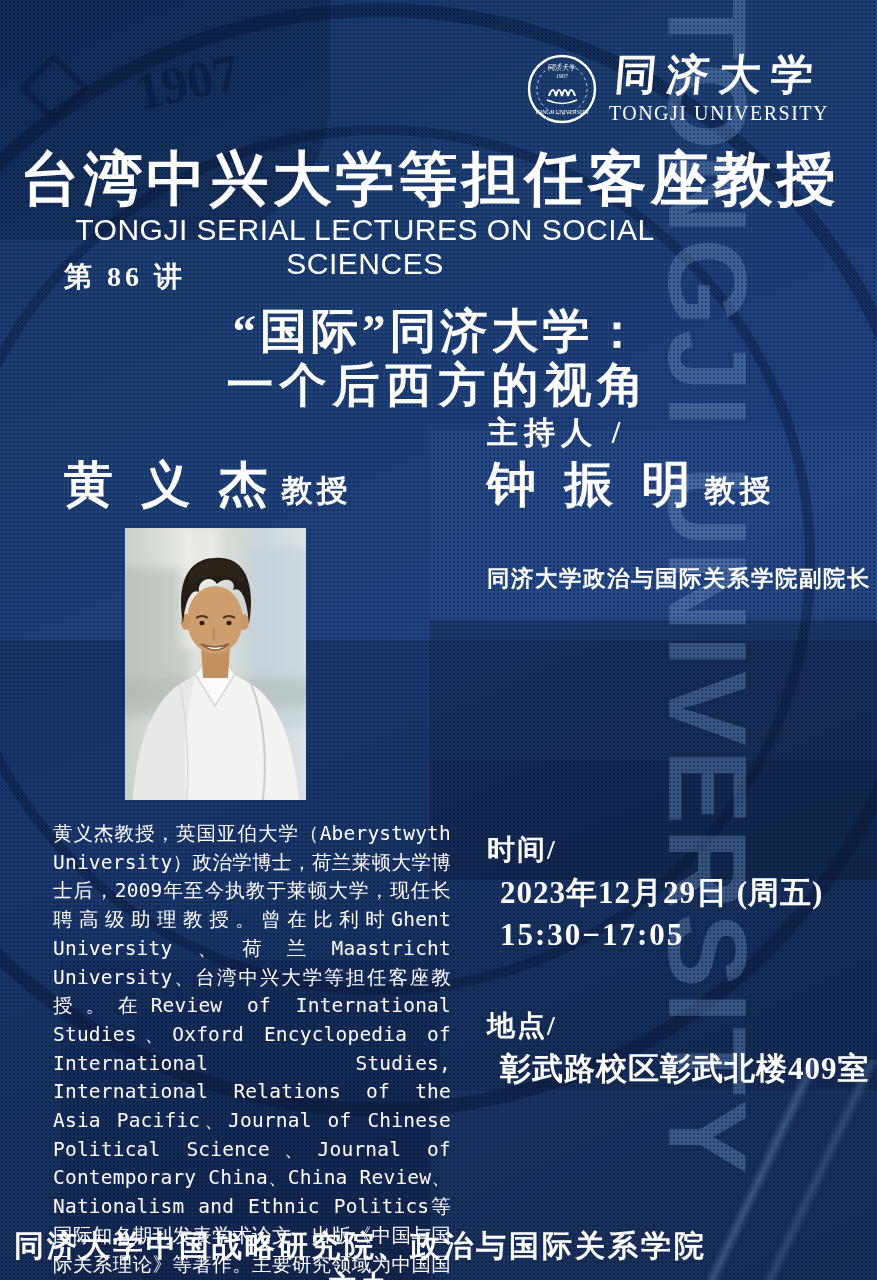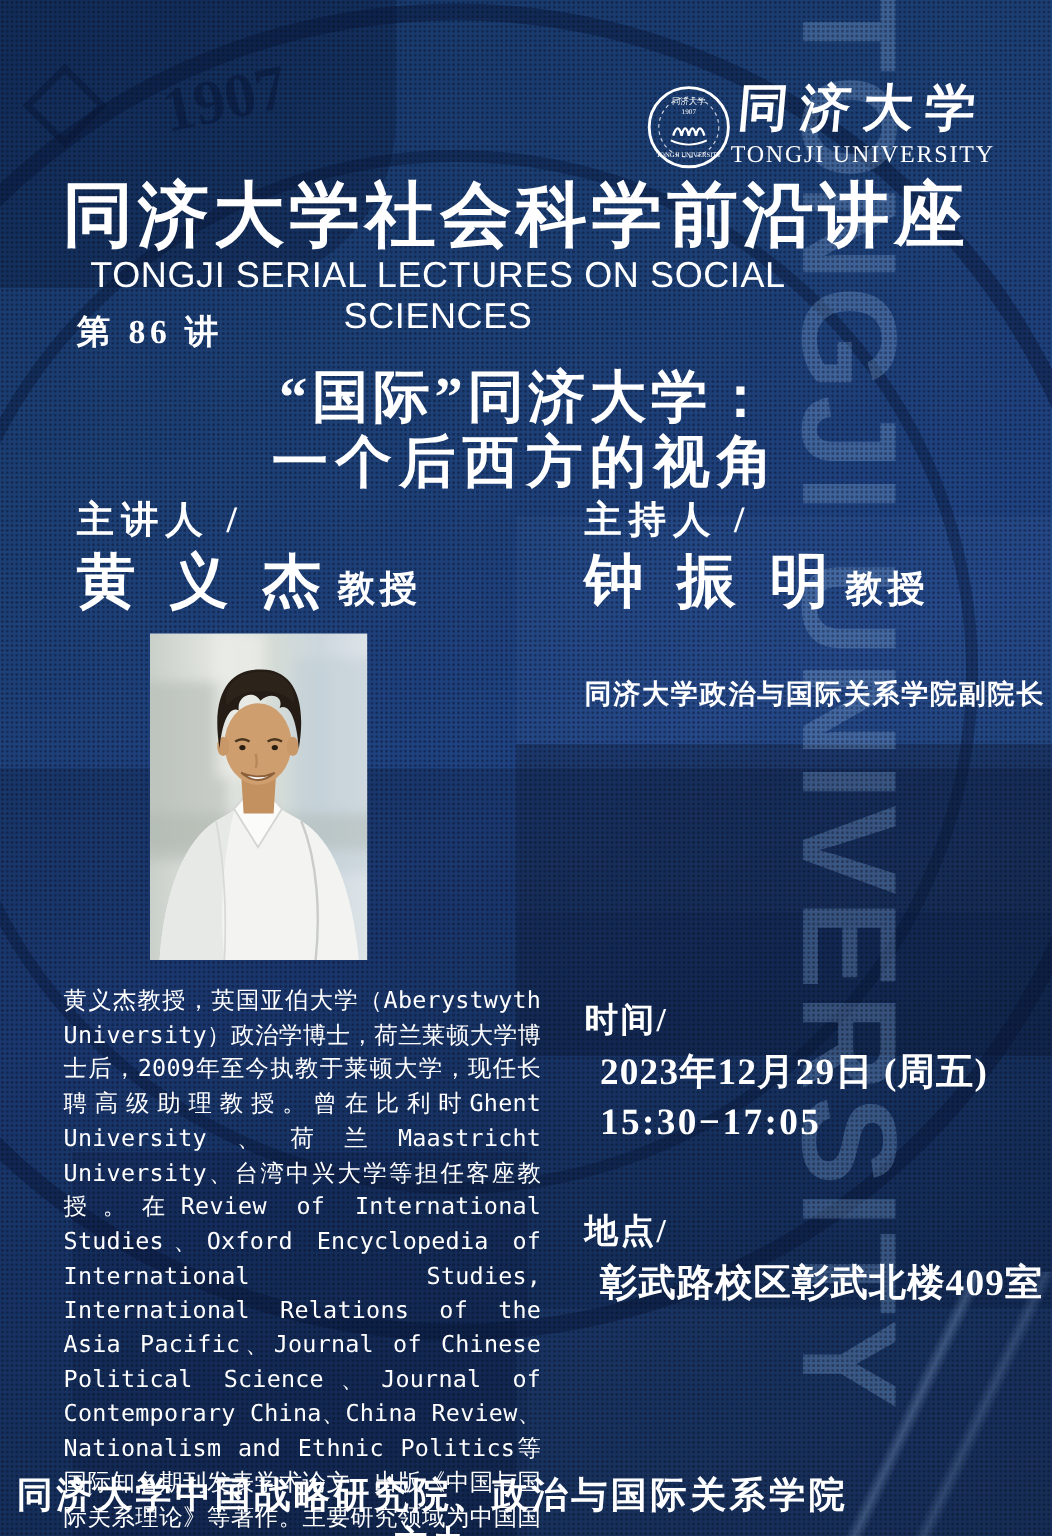--- a/index.html
+++ b/index.html
@@ -23,21 +23,21 @@
   .streaks{right:-40px;bottom:-20px;width:300px;height:240px;pointer-events:none;
     background:
       linear-gradient(115deg,transparent 46%,rgba(150,180,220,.28) 48%,transparent 50%),
       linear-gradient(115deg,transparent 60%,rgba(150,180,220,.20) 62%,transparent 64%);}
   .wm-seal{left:-200px;top:-30px;pointer-events:none;}
   .wm-vert{left:772px;top:-8px;white-space:nowrap;
     font-family:"Liberation Sans","DejaVu Sans",sans-serif;font-weight:bold;
     font-size:112px;letter-spacing:4px;color:rgba(128,168,215,.34);
     transform-origin:0 0;transform:rotate(90deg);pointer-events:none;}
   
-  .logo{top:54px;right:48px;display:flex;align-items:center;gap:0;margin-top:16px;}
+  .logo{top:54px;right:48px;display:flex;gap:12px;}
   .logo-txt{display:flex;flex-direction:column;align-items:center;}
   .logo-cn{font-size:42px;font-weight:600;letter-spacing:10px;transform:skewX(-5deg);line-height:1;}
   .logo-en{font-size:20px;letter-spacing:1.5px;margin-top:6px;}
   
   .series-cn{left:0;top:140px;width:860px;text-align:center;font-size:59px;font-weight:900;letter-spacing:4px;}
   .series-en{left:0;top:213px;width:730px;text-align:center;
     font-family:"Liberation Sans","DejaVu Sans",sans-serif;font-size:30px;letter-spacing:.5px;}
   .lect-no{left:64px;top:258px;font-size:28px;font-weight:bold;letter-spacing:4px;}
   .topic{left:0;width:877px;text-align:center;font-size:47px;font-weight:900;}
   .topic1{top:300px;letter-spacing:4px;}
@@ -102,28 +102,27 @@
       <path d="M22,42 q4,-12 7,0 q3,-12 6,0 q3,-12 6,0 q3,-12 7,0" fill="none" stroke="#fff" stroke-width="2"></path>
       <path d="M20,46 q15,7 30,0" fill="none" stroke="#fff" stroke-width="1.6"></path>
       <text x="35" y="60" text-anchor="middle" font-size="5.6" fill="#fff">TONGJI UNIVERSITY</text>
     </svg>
     <div class="logo-txt">
       <div class="logo-cn">同济大学</div>
       <div class="logo-en">TONGJI UNIVERSITY</div>
     </div>
   </div>
 
-  <div class="abs series-cn">同济大学社会科学前沿讲座</div>
+  <div class="abs series-cn">台湾中兴大学等担任客座教授</div>
   <div class="abs series-en">TONGJI SERIAL LECTURES ON SOCIAL SCIENCES</div>
 
   <div class="abs lect-no">第 86 讲</div>
   <div class="abs topic topic1">“国际”同济大学：</div>
   <div class="abs topic topic2">一个后西方的视角</div>
 
-  <div class="abs role speaker-role">主讲人 /</div>
   <div class="abs name-row speaker-name">
     <span class="big-name">黄 义 杰</span>
     <span class="name-title">教授</span>
   </div>
 
   <div class="abs role host-role">主持人 /</div>
   <div class="abs name-row host-name">
     <span class="big-name">钟 振 明</span>
     <span class="name-title">教授</span>
   </div>

